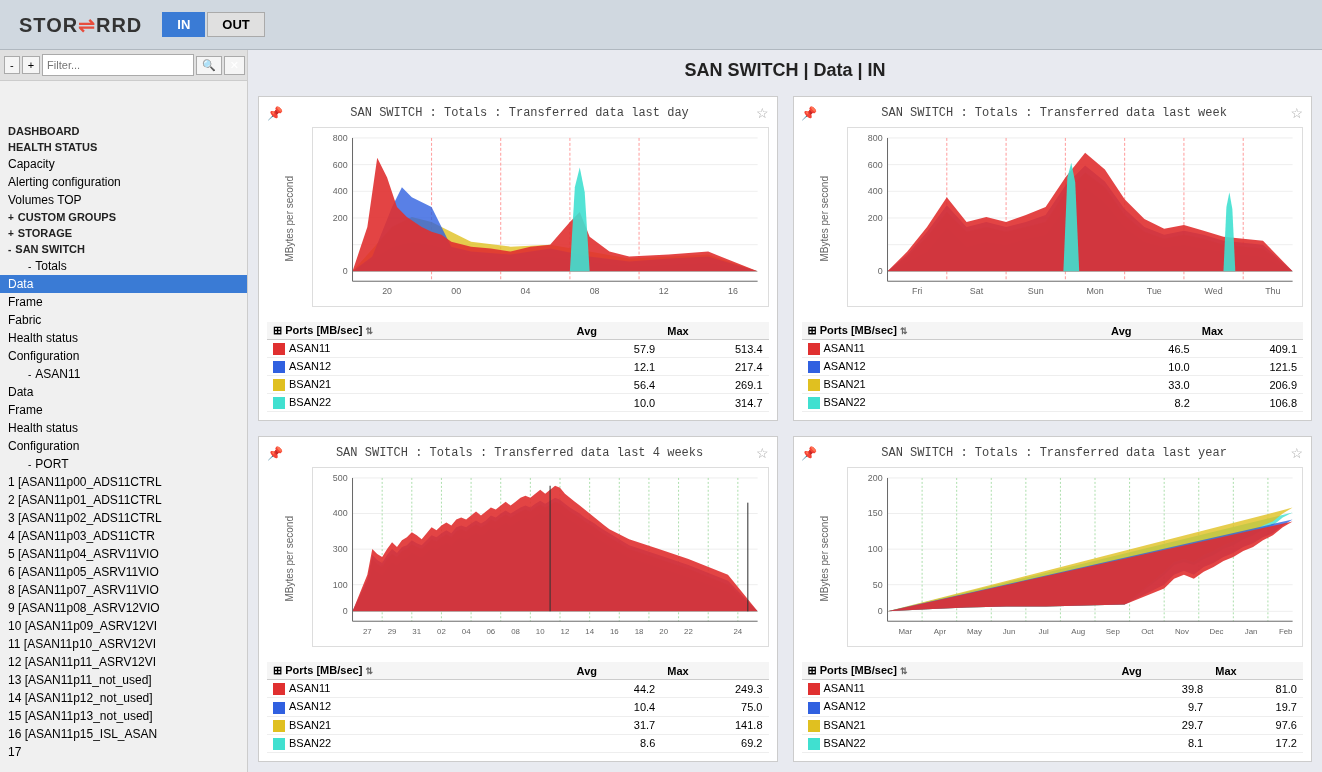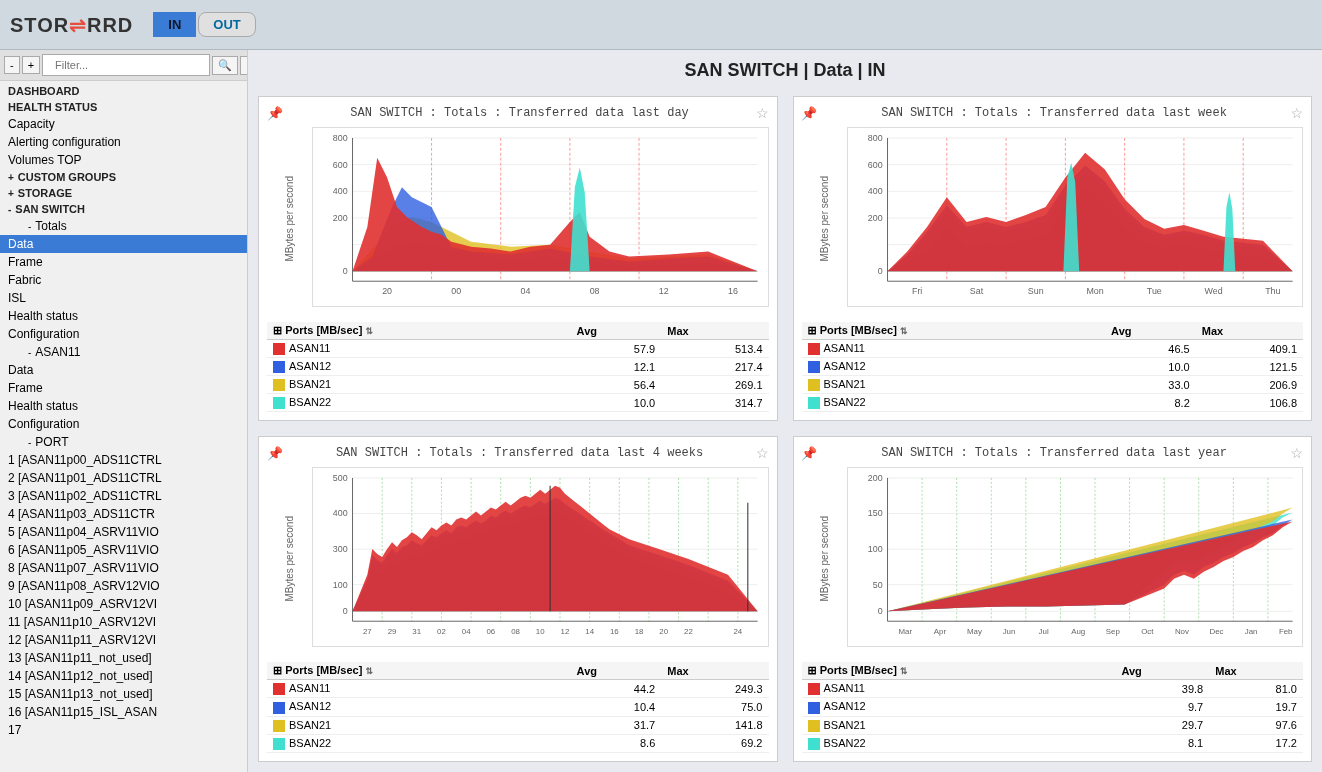--- a/index.html
+++ b/index.html
@@ -1,36 +1,36 @@
 <!DOCTYPE html>
 <html><head>
   <meta charset="utf-8">
   <style>
     * { box-sizing: border-box; margin: 0; padding: 0; }
     body { font-family: Arial, sans-serif; font-size: 12px; background: #e8e8e8; display: flex; flex-direction: column; height: 772px; overflow: hidden; }
     
     
     .top-bar { background: #d0d8e0; height: 50px; display: flex; align-items: center; padding: 0 10px; border-bottom: 1px solid #b0b8c0; }
-    .logo { font-size: 20px; font-weight: bold; color: #333; letter-spacing: 1px; margin-right: 20px; }
+    .logo { font-size: 20px; font-weight: bold; color: #333; letter-spacing: 1px; margin-right: 20px; margin-left: 9px; }
     .logo span { color: #e74c3c; }
     .tab-buttons { display: flex; gap: 2px; }
     .tab-btn { padding: 4px 14px; border: 1px solid #999; cursor: pointer; font-size: 13px; font-weight: bold; }
-    .tab-btn.active { background: #3a7bd5; color: #0f172a; border-color: #3a7bd5; }
-    .tab-btn.inactive { background: #e0e0e0; color: #0369a1; border-color: #aaa; border-radius: 8px; }
+    .tab-btn.active { background: #3a7bd5; color: #ffffff; border-color: #3a7bd5; }
+    .tab-btn.inactive { background: #e0e0e0; color: #000000; border-color: #aaa; }
     
     
     .main-layout { display: flex; flex: 1; overflow: hidden; }
     
     
     .sidebar { width: 248px; background: #f0f0f0; border-right: 1px solid #ccc; display: flex; flex-direction: column; overflow: hidden; }
     .sidebar-toolbar { display: flex; align-items: center; padding: 4px; border-bottom: 1px solid #ccc; background: #e0e0e0; gap: 2px; }
     .sidebar-toolbar button { border: 1px solid #aaa; background: #f5f5f5; cursor: pointer; padding: 2px 5px; font-size: 11px; }
-    .sidebar-filter { flex: 1; height: 22px; border: 1px solid #aaa; padding: 0 12px; font-size: 11px; }
+    .sidebar-filter { flex: 1; height: 22px; border: 1px solid #aaa; padding: 0 4px; font-size: 11px; }
     .sidebar-close { background: #e05050; color: white; border: none; cursor: pointer; padding: 2px 5px; font-size: 11px; }
-    .sidebar-tree { flex: 1; overflow-y: auto; padding: 2px 0; }
+    .sidebar-tree { flex: 1; overflow-y: auto; padding: 2px 0; margin-top: 40px; }
     .tree-item { padding: 2px 8px; cursor: pointer; white-space: nowrap; overflow: hidden; text-overflow: ellipsis; }
     .tree-item.selected { background: #3a7bd5; color: white; }
     .tree-item.header { font-weight: bold; color: #222; font-size: 11px; }
     .tree-item.sub { padding-left: 28px; }
     .tree-item.sub2 { }
     .expand-icon { margin-right: 4px; font-size: 10px; }
     
     
     .content { flex: 1; overflow-y: auto; background: #e8eaf0; padding: 10px; }
     .page-title { text-align: center; font-size: 18px; font-weight: bold; margin-bottom: 15px; color: #222; }
@@ -81,21 +81,20 @@
       <div class="tree-item">Capacity</div>
       <div class="tree-item">Alerting configuration</div>
       <div class="tree-item">Volumes TOP</div>
       <div class="tree-item header"><span class="expand-icon">+</span>CUSTOM GROUPS</div>
       <div class="tree-item header"><span class="expand-icon">+</span>STORAGE</div>
       <div class="tree-item header"><span class="expand-icon">-</span>SAN SWITCH</div>
       <div class="tree-item sub"><span class="expand-icon">-</span>Totals</div>
       <div class="tree-item sub2 selected">Data</div>
       <div class="tree-item sub2">Frame</div>
       <div class="tree-item sub2">Fabric</div>
-      <div class="tree-item sub2">ISL</div>
       <div class="tree-item sub2">Health status</div>
       <div class="tree-item sub2">Configuration</div>
       <div class="tree-item sub"><span class="expand-icon">-</span>ASAN11</div>
       <div class="tree-item sub2">Data</div>
       <div class="tree-item sub2">Frame</div>
       <div class="tree-item sub2">Health status</div>
       <div class="tree-item sub2">Configuration</div>
       <div class="tree-item sub"><span class="expand-icon">-</span>PORT</div>
       <div class="tree-item sub2">1 [ASAN11p00_ADS11CTRL</div>
       <div class="tree-item sub2">2 [ASAN11p01_ADS11CTRL</div>

